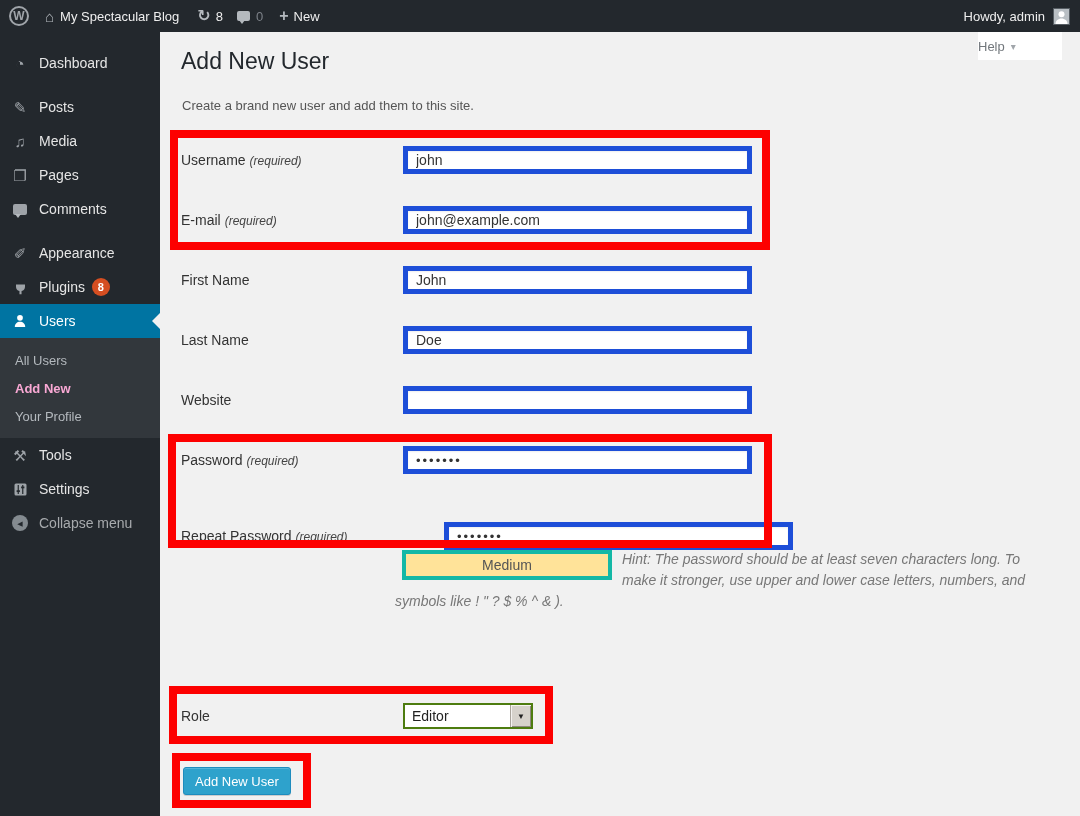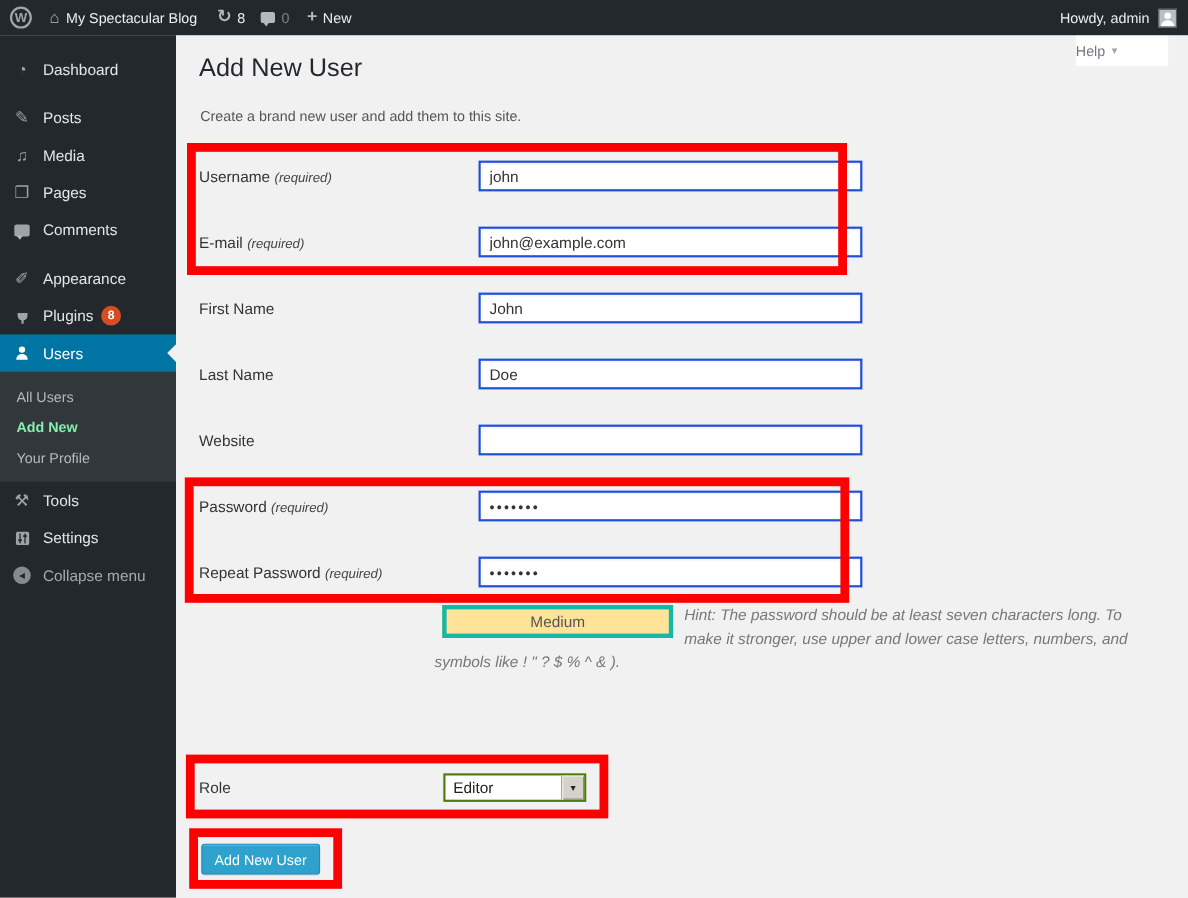--- a/index.html
+++ b/index.html
@@ -60,21 +60,21 @@
   .update-badge{
     margin-left:7px; min-width:18px; height:18px; padding:0 5px; border-radius:9px;
     background:#d54e21; color:#fff; font-size:11px; font-weight:bold;
     display:inline-flex; align-items:center; justify-content:center;
   }
   #users-submenu{ background:#32373c; padding:8px 0; }
   .submenu-item{
     display:flex; align-items:center; height:28px; padding-left:15px;
     font-size:13px; color:#b4b9be; cursor:default;
   }
-  .submenu-item.current{ color:#86efac; font-weight:bold; }
+  .submenu-item.current{ color:#f9a8d4; font-weight:bold; }
   .collapse-circle{
     width:16px; height:16px; border-radius:50%; background:#848b90;
     color:#23282d; font-size:7px; display:flex; align-items:center; justify-content:center;
   }
   .dim-label{ color:#a7aaad; }
   
   #content{
     position:absolute; top:32px; left:160px; width:920px; height:784px;
     background:#f1f1f1;
   }
@@ -91,25 +91,24 @@
   #page-subtitle{
     position:absolute; left:22px; top:66px; font-size:13px; color:#555;
   }
   .form-row{
     position:absolute; left:21px; width:870px; height:28px;
     display:flex; align-items:center;
   }
   .row-label{ width:222px; flex:none; font-size:14px; color:#333; }
   .required-note{ font-style:italic; font-size:12px; color:#444; margin-left:4px; }
   .text-input{
-    width:349px; height:28px; border:2px solid #1d4ed8; background:#fff;
+    width:349px; height:28px; border:5px solid #1d4ed8; background:#fff;
     padding:0 8px; font-size:14px; color:#333; outline:none;
     box-shadow:inset 0 1px 2px rgba(0,0,0,.07);
     font-family:"Liberation Sans","DejaVu Sans",sans-serif;
-    margin-left:32px;
   }
   .pw{ font-size:13px; letter-spacing:2px; }
   #strength-meter{
     position:absolute; left:242px; top:518px; width:210px; height:30px;
     background:#ffe399; border:4px solid #14b8a6; color:#555;
     font-size:14px; display:flex; align-items:center; justify-content:center; z-index:5;
   }
   #password-hint{
     position:absolute; left:235px; top:517px; width:645px;
     font-size:14px; font-style:italic; color:#777; line-height:21px;
@@ -298,21 +297,21 @@
     <input class="text-input" type="text" value="" style="">
   </div>
 
   <div class="form-row" style="top:414px;">
     <span class="row-label">
       <span>Password</span><span class="required-note">(required)</span>
     </span>
     <input class="text-input pw" type="text" value="•••••••" style="">
   </div>
 
-  <div class="form-row" style="top:474px;">
+  <div class="form-row" style="top:490px;gap:41px;">
     <span class="row-label">
       <span>Repeat Password</span><span class="required-note">(required)</span>
     </span>
     <input class="text-input pw" type="text" value="•••••••" style="">
   </div>
 
   <div id="strength-meter">Medium</div>
 
   <div id="password-hint">
     <span class="hint-spacer"></span><span>Hint: The password should be at least seven characters long. To make it stronger, use upper and lower case letters, numbers, and symbols like ! " ? $ % ^ &amp; ).</span>

